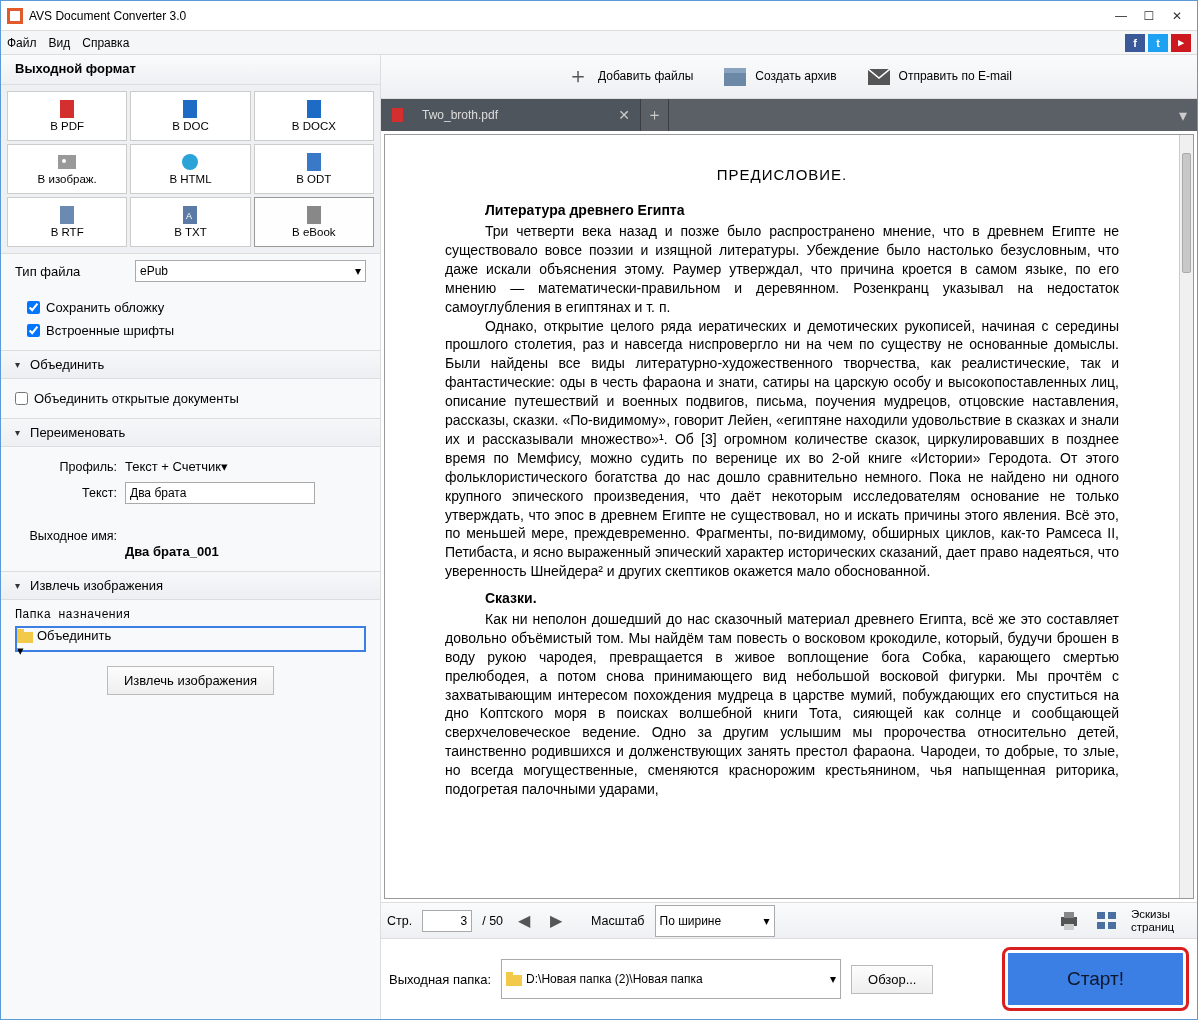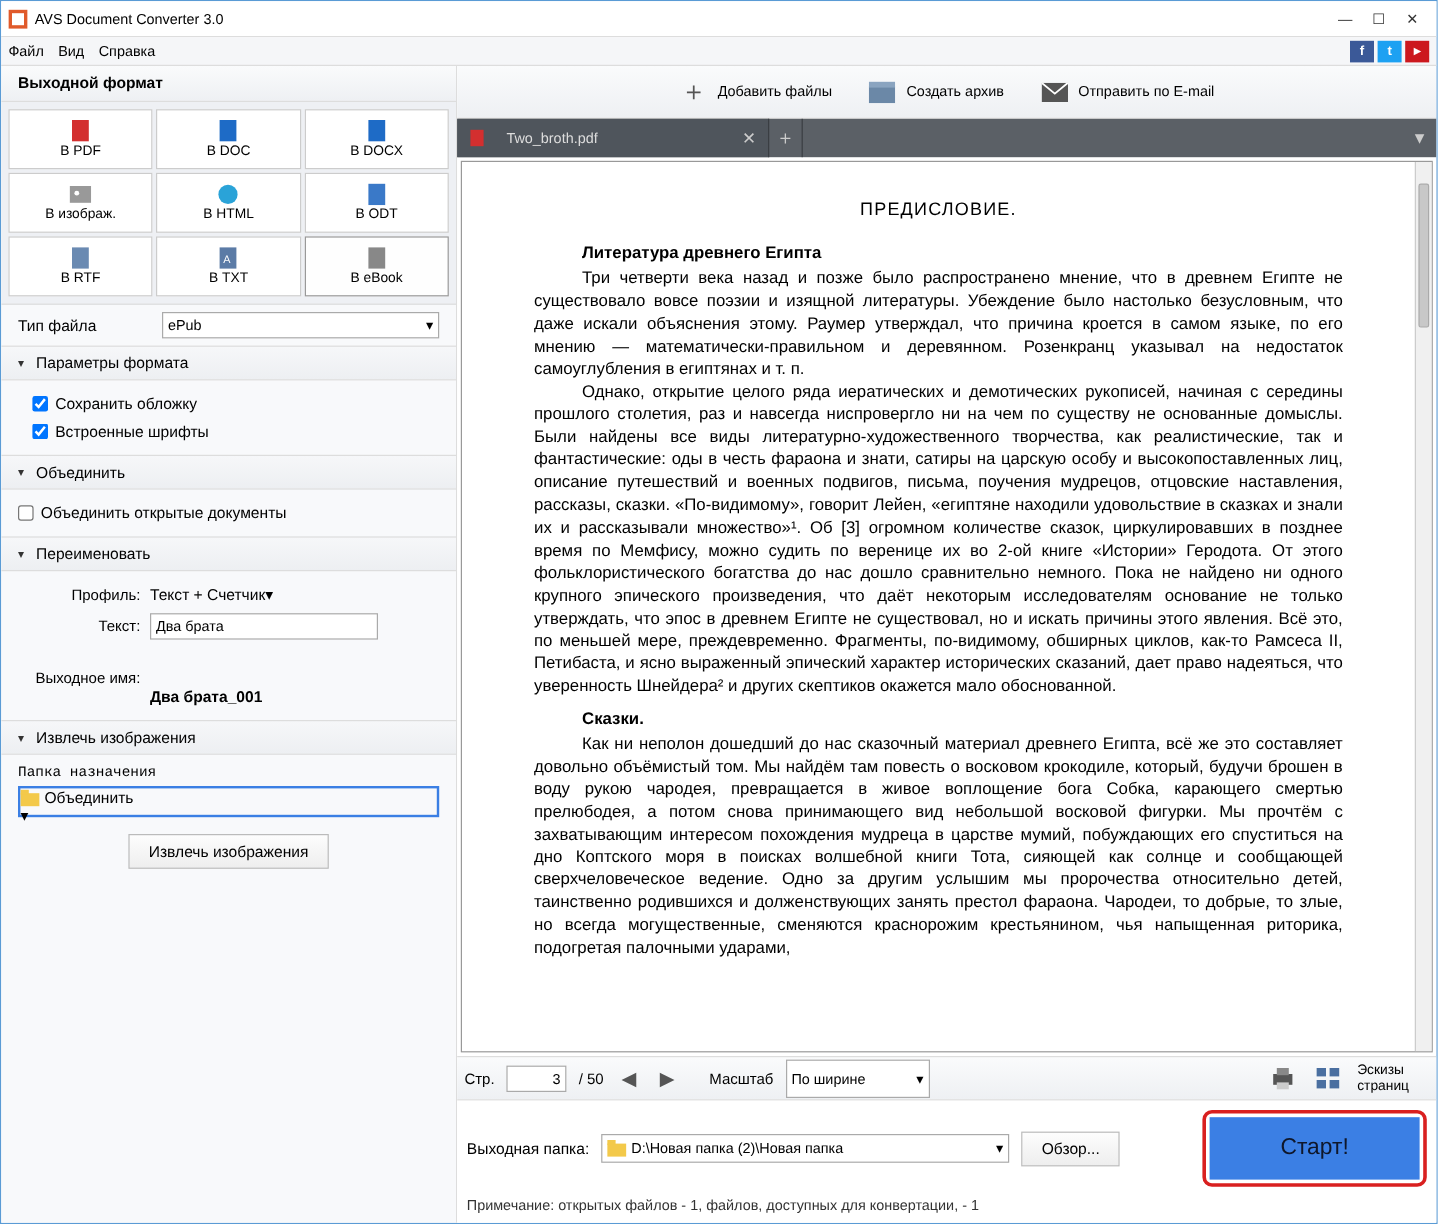--- a/index.html
+++ b/index.html
@@ -49,21 +49,21 @@
 .doc-page p { text-indent:40px; margin:0; }
 .scrollbar-v { width:14px; background:#f0f0f0; border-left:1px solid #ccc; position:relative; }
 .scroll-thumb { position:absolute; left:2px; right:2px; top:18px; height:120px; background:#c8c8c8; border:1px solid #aaa; border-radius:2px; }
 .page-bar { height: 36px; border-top:1px solid #ddd; background:linear-gradient(#fafbfc,#eef0f3); display:flex; align-items:center; gap:10px; padding:0 6px; font-size:12.5px; }
 .page-num { width:50px; height:22px; border:1px solid #aaa; text-align:right; padding:0 4px; font-size:12px; }
 .arrow-btn { width:22px; height:22px; display:flex; align-items:center; justify-content:center; color:#555; cursor:pointer; font-size:16px; }
 .zoom-select { height:32px; border:1px solid #aaa; background:#fff; font-size:12px; padding:0 4px; width:120px; display:flex; align-items:center; justify-content:space-between; }
 .icon-btn { width:28px; height:24px; display:flex; align-items:center; justify-content:center; color:#444; cursor:pointer; }
 .footer { border-top:1px solid #ddd; background:#fff; padding:8px; display:flex; flex-direction:column; gap:8px; font-size:13px; }
 .footer-row { display:flex; align-items:center; gap:10px; }
-.path-select { flex:0 0 340px; height:24px; border:1px solid #aaa; background:#fff; display:flex; align-items:center; padding:0 4px; font-size:12px; justify-content:space-between; }
+.path-select { flex:0 0 340px; height:40px; border:1px solid #aaa; background:#fff; display:flex; align-items:center; padding:0 4px; font-size:12px; justify-content:space-between; }
 .start-btn { width:175px; height:52px; background:#3b7fe4; color:#0f172a; font-size:19px; display:flex; align-items:center; justify-content:center; cursor:pointer; margin-left:auto; }
 .start-wrap { border:3px solid #d92020; border-radius:8px; padding:3px; margin-left:auto; }
 .note { font-size:12px; color:#333; }
 .tri-r::before { content:"▾"; font-size:10px; color:#333; margin-right:4px; }
 svg { display:block; }
 </style>
 </head>
 <body>
 
 <div class="outer">
@@ -174,23 +174,20 @@
       </div>
 
       <div class="side-row">
         <label>Тип файла</label>
         <div class="select">
             <span>ePub</span>
             <span>▾</span>
           </div>
       </div>
 
-      <div class="section-header tri-r">
-          <span>Параметры формата</span>
-        </div>
       <div class="section-body">
         <div class="checkbox-row">
             <input type="checkbox" checked="" style="">
             <span>Сохранить обложку</span>
           </div>
         <div class="checkbox-row">
             <input type="checkbox" checked="" style="">
             <span>Встроенные шрифты</span>
           </div>
       </div>
@@ -334,17 +331,16 @@
                 </svg>
                 <span>D:\Новая папка (2)\Новая папка</span>
               </span>
               <span>▾</span>
           </div>
           <button class="btn">Обзор...</button>
           <div class="start-wrap">
             <div class="start-btn">Старт!</div>
           </div>
         </div>
-        <div class="note">Примечание: открытых файлов - 1, файлов, доступных для конвертации, - 1</div>
       </div>
     </div>
   </div>
 </div>
 
 </body></html>

